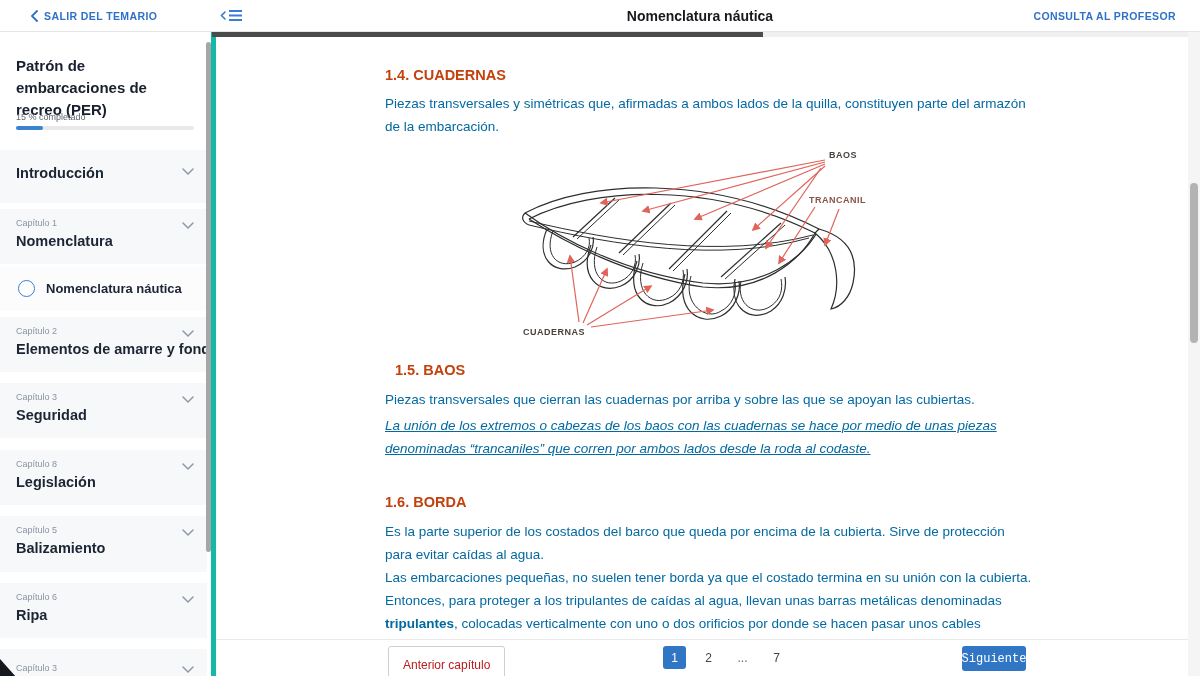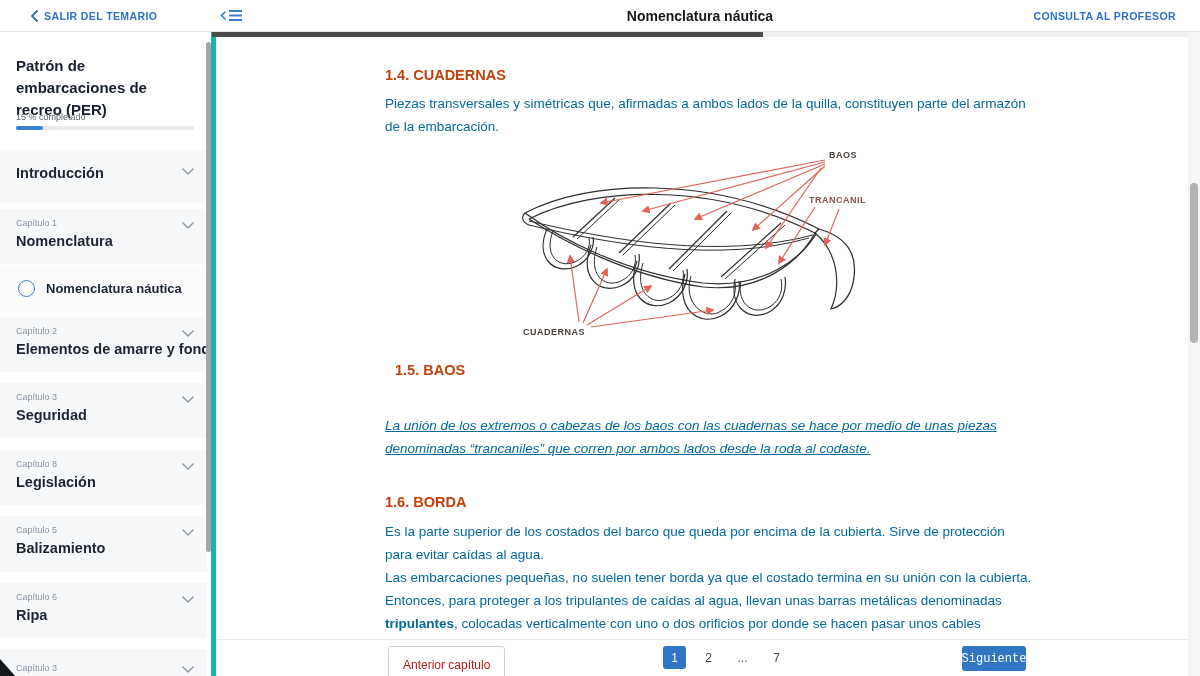--- a/index.html
+++ b/index.html
@@ -235,20 +235,21 @@
       <path d="M88,186 L210,169" marker-end="url(#arr)"></path>
     </g>
     <g font-family="Liberation Sans, sans-serif" font-size="9" font-weight="bold" letter-spacing="0.5">
       <text x="326" y="17" fill="#4a433d">BAOS</text>
       <text x="306" y="62" fill="#8a5346">TRANCANIL</text>
       <text x="20" y="194" fill="#4a433d">CUADERNAS</text>
     </g>
   </svg>
 
   <div class="heading" style="left:385px;top:362px;margin-left:10px;">1.5. BAOS</div>
+  <div class="para" style="left:385px;top:388px;">Piezas transversales que cierran las cuadernas por arriba y sobre las que se apoyan las cubiertas.</div>
   <div class="para italic" style="left:385px;top:414px;">La unión de los extremos o cabezas de los baos con las cuadernas se hace por medio de unas piezas denominadas “trancaniles” que corren por ambos lados desde la roda al codaste.</div>
 
   <div class="heading" style="left:385px;top:494px;">1.6. BORDA</div>
   <div class="para" style="left:385px;top:520px;">Es la parte superior de los costados del barco que queda por encima de la cubierta. Sirve de protección para evitar caídas al agua.</div>
   <div class="para" style="left:385px;top:566px;width:660px;">
     <span>Las embarcaciones pequeñas, no suelen tener borda ya que el costado termina en su unión con la cubierta. Entonces, para proteger a los tripulantes de caídas al agua, llevan unas barras metálicas denominadas </span><b>tripulantes</b><span>,  colocadas verticalmente con uno o dos orificios por donde se hacen pasar unos cables denominados </span><b>guardamancebos.</b>
   </div>
 
   <div class="main-scrollbar">
     <div class="main-scroll-thumb"></div>

